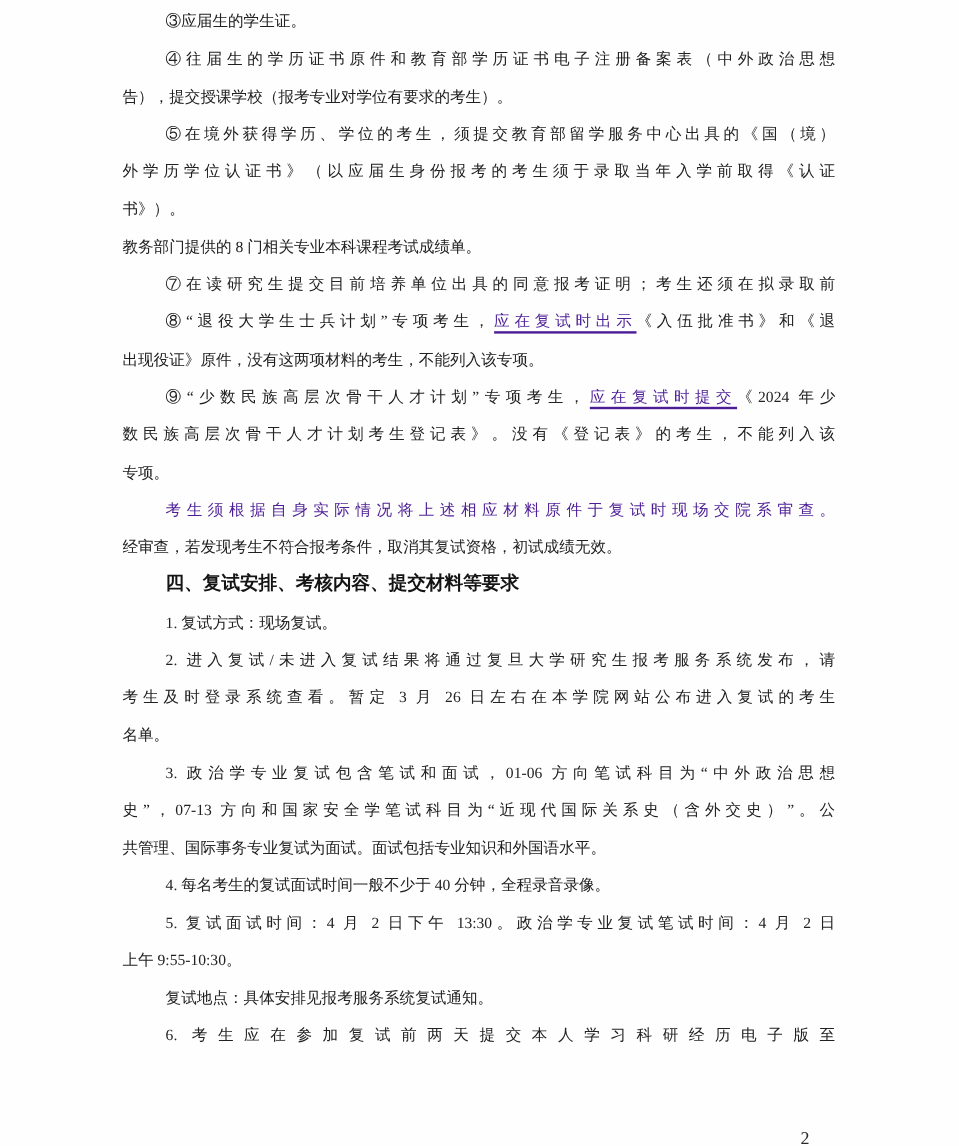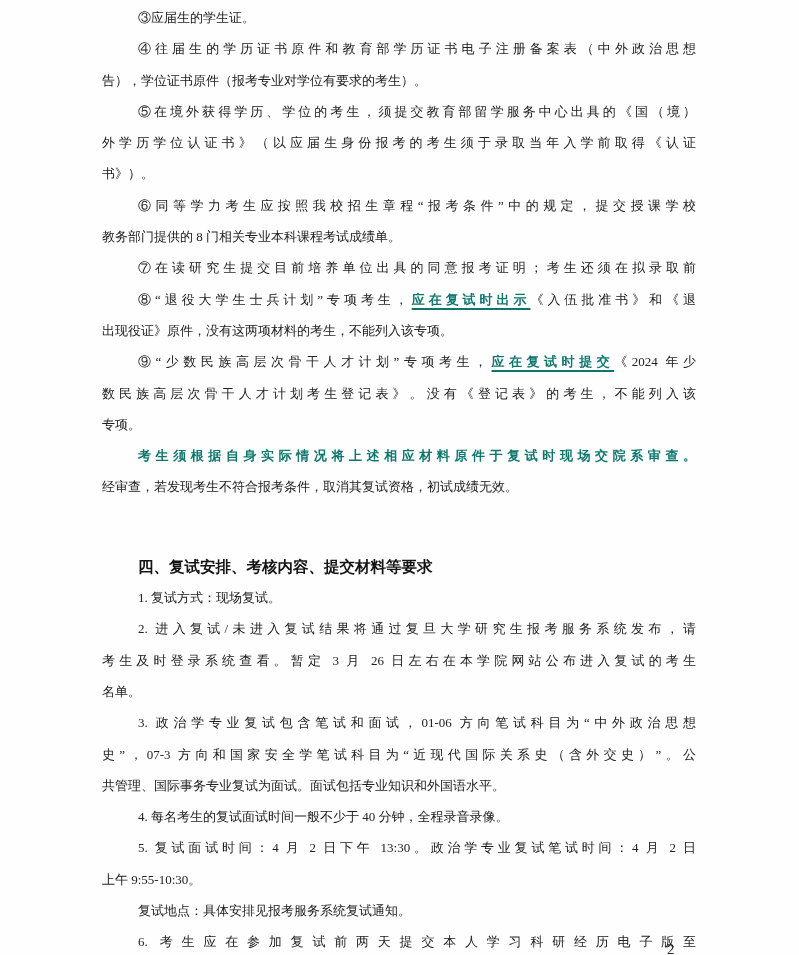--- a/index.html
+++ b/index.html
@@ -30,64 +30,62 @@
   .line.indent { padding-left: 36px; }
   .line.just {
     text-align: justify;
     text-align-last: justify;
   }
   .line.heading {
     font-family: "Liberation Sans", "DejaVu Sans", sans-serif;
     font-size: 15.5px;
     font-weight: bold;
     color: #141414;
-    margin-top: 48px;
   }
-  .seg.b { font-weight: bold; color: #0f766e; }
+  .seg.b { font-weight: normal; color: #4c1d95; }
   .seg.u {
     text-decoration: underline;
     text-decoration-thickness: 1.5px;
     text-underline-offset: 4px;
   }
   .page-number {
     position: absolute;
     left: 667px; top: 941px;
     font-size: 15px;
     color: #2a2a2a;
     font-family: "Liberation Serif", "DejaVu Serif", serif;
   }
 </style>
 </head>
 <body>
 
 <div class="page">
   <div class="doc-body">
       <div class="line indent"><span class="seg">③应届生的学生证。</span></div>
       <div class="line indent just"><span class="seg">④往届生的学历证书原件和教育部学历证书电子注册备案表（中外政治思想</span></div>
-      <div class="line"><span class="seg">告），学位证书原件（报考专业对学位有要求的考生）。</span></div>
+      <div class="line"><span class="seg">告），提交授课学校（报考专业对学位有要求的考生）。</span></div>
       <div class="line indent just"><span class="seg">⑤在境外获得学历、学位的考生，须提交教育部留学服务中心出具的《国（境）</span></div>
       <div class="line just"><span class="seg">外学历学位认证书》（以应届生身份报考的考生须于录取当年入学前取得《认证</span></div>
       <div class="line"><span class="seg">书》）。</span></div>
-      <div class="line indent just"><span class="seg">⑥同等学力考生应按照我校招生章程“报考条件”中的规定，提交授课学校</span></div>
       <div class="line"><span class="seg">教务部门提供的 8 门相关专业本科课程考试成绩单。</span></div>
       <div class="line indent just"><span class="seg">⑦在读研究生提交目前培养单位出具的同意报考证明；考生还须在拟录取前</span></div>
       <div class="line indent just"><span class="seg">⑧“退役大学生士兵计划”专项考生，</span><span class="seg b u">应在复试时出示</span><span class="seg">《入伍批准书》和《退</span></div>
       <div class="line"><span class="seg">出现役证》原件，没有这两项材料的考生，不能列入该专项。</span></div>
       <div class="line indent just"><span class="seg">⑨“少数民族高层次骨干人才计划”专项考生，</span><span class="seg b u">应在复试时提交</span><span class="seg">《2024 年少</span></div>
       <div class="line just"><span class="seg">数民族高层次骨干人才计划考生登记表》。没有《登记表》的考生，不能列入该</span></div>
       <div class="line"><span class="seg">专项。</span></div>
       <div class="line indent just"><span class="seg b">考生须根据自身实际情况将上述相应材料原件于复试时现场交院系审查。</span></div>
       <div class="line"><span class="seg">经审查，若发现考生不符合报考条件，取消其复试资格，初试成绩无效。</span></div>
       <div class="line indent heading"><span class="seg">四、复试安排、考核内容、提交材料等要求</span></div>
       <div class="line indent"><span class="seg">1. 复试方式：现场复试。</span></div>
       <div class="line indent just"><span class="seg">2. 进入复试/未进入复试结果将通过复旦大学研究生报考服务系统发布，请</span></div>
       <div class="line just"><span class="seg">考生及时登录系统查看。暂定 3 月 26 日左右在本学院网站公布进入复试的考生</span></div>
       <div class="line"><span class="seg">名单。</span></div>
       <div class="line indent just"><span class="seg">3. 政治学专业复试包含笔试和面试，01-06 方向笔试科目为“中外政治思想</span></div>
-      <div class="line just"><span class="seg">史”，07-3 方向和国家安全学笔试科目为“近现代国际关系史（含外交史）”。公</span></div>
+      <div class="line just"><span class="seg">史”，07-13 方向和国家安全学笔试科目为“近现代国际关系史（含外交史）”。公</span></div>
       <div class="line"><span class="seg">共管理、国际事务专业复试为面试。面试包括专业知识和外国语水平。</span></div>
       <div class="line indent"><span class="seg">4. 每名考生的复试面试时间一般不少于 40 分钟，全程录音录像。</span></div>
       <div class="line indent just"><span class="seg">5. 复试面试时间：4 月 2 日下午 13:30。政治学专业复试笔试时间：4 月 2 日</span></div>
       <div class="line"><span class="seg">上午 9:55-10:30。</span></div>
       <div class="line indent"><span class="seg">复试地点：具体安排见报考服务系统复试通知。</span></div>
       <div class="line indent just"><span class="seg">6. 考生应在参加复试前两天提交本人学习科研经历电子版至</span></div>
     </div>
   <div class="page-number">2</div>
 </div>
 

